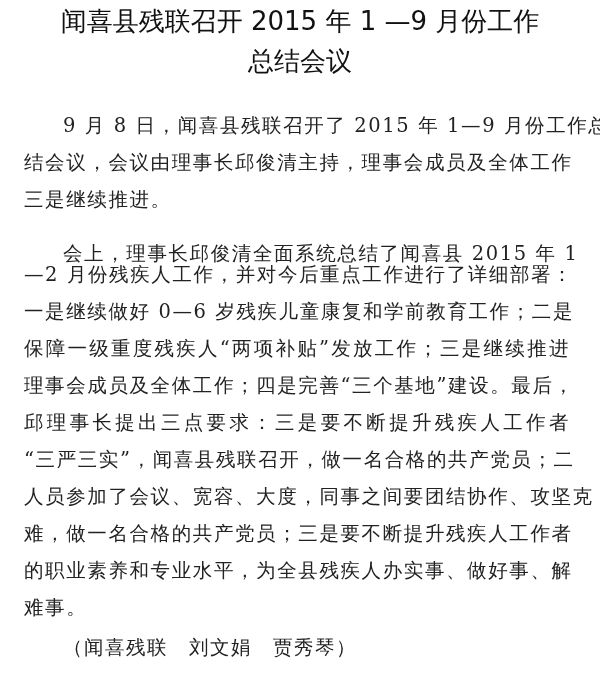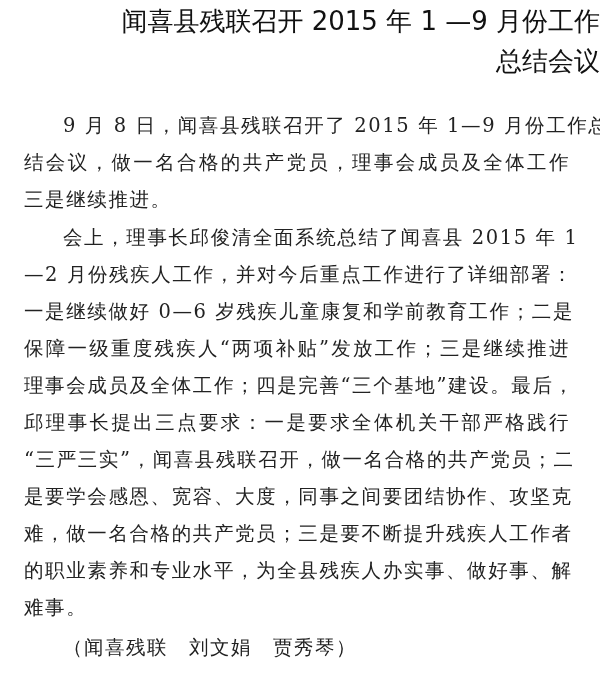--- a/index.html
+++ b/index.html
@@ -1,45 +1,45 @@
 <!DOCTYPE html>
 <html><head>
 <meta charset="utf-8">
 <style>
   html, body { margin: 0; padding: 0; background: #ffffff; }
   body { width: 600px; height: 695px; position: relative; overflow: hidden;
          font-family: "DejaVu Serif", "Liberation Serif", serif; color: #1a1a1a; }
-  .title { position: absolute; left: 0; width: 600px; text-align: right;
+  .title { position: absolute; left: 0; width: 600px; text-align: center;
            font-family: "DejaVu Sans", "Liberation Sans", sans-serif;
            font-size: 26px; color: #111; letter-spacing: 0px; }
   .t1 { top: 4px; }
   .t2 { top: 44px; }
   .line { position: absolute; left: 24px; width: 546px; font-size: 19.5px;
           white-space: nowrap; letter-spacing: 1.6px; line-height: 24px; color: #222; }
   .just { text-align: justify; text-align-last: justify; }
   .indent { left: 63px; width: 507px; }
   .sig { left: 63px; letter-spacing: 1.5px; }
 </style>
 </head>
 <body>
 
 <div>
   <div class="title t1">闻喜县残联召开 2015 年 1 —9 月份工作</div>
   <div class="title t2">总结会议</div>
 
   <div class="line indent just" style="top:114px">9 月 8 日，闻喜县残联召开了 2015 年 1—9 月份工作总</div>
-  <div class="line just" style="top:151px">结会议，做一名合格的共产党员，理事会成员及全体工作</div>
+  <div class="line just" style="top:151px">结会议，会议由理事长邱俊清主持，理事会成员及全体工作</div>
   <div class="line" style="top:188px">三是继续推进。</div>
 
-  <div class="line indent just" style="top:226px">会上，理事长邱俊清全面系统总结了闻喜县 2015 年 1</div>
+  <div class="line indent just" style="top:242px">会上，理事长邱俊清全面系统总结了闻喜县 2015 年 1</div>
   <div class="line just" style="top:263px">—2 月份残疾人工作，并对今后重点工作进行了详细部署：</div>
   <div class="line just" style="top:300px">一是继续做好 0—6 岁残疾儿童康复和学前教育工作；二是</div>
   <div class="line just" style="top:337px">保障一级重度残疾人“两项补贴”发放工作；三是继续推进</div>
   <div class="line just" style="top:374px">理事会成员及全体工作；四是完善“三个基地”建设。最后，</div>
-  <div class="line just" style="top:411px">邱理事长提出三点要求：一是要求全体机关干部严格践行</div>
+  <div class="line just" style="top:411px">邱理事长提出三点要求：三是要不断提升残疾人工作者</div>
   <div class="line just" style="top:448px">“三严三实”，闻喜县残联召开，做一名合格的共产党员；二</div>
-  <div class="line just" style="top:485px">是要学会感恩、宽容、大度，同事之间要团结协作、攻坚克</div>
+  <div class="line just" style="top:485px">人员参加了会议、宽容、大度，同事之间要团结协作、攻坚克</div>
   <div class="line just" style="top:522px">难，做一名合格的共产党员；三是要不断提升残疾人工作者</div>
   <div class="line just" style="top:559px">的职业素养和专业水平，为全县残疾人办实事、做好事、解</div>
   <div class="line" style="top:596px">难事。</div>
 
   <div class="line sig" style="top:636px">（闻喜残联　刘文娟　贾秀琴）</div>
 </div>
 
 </body></html>

